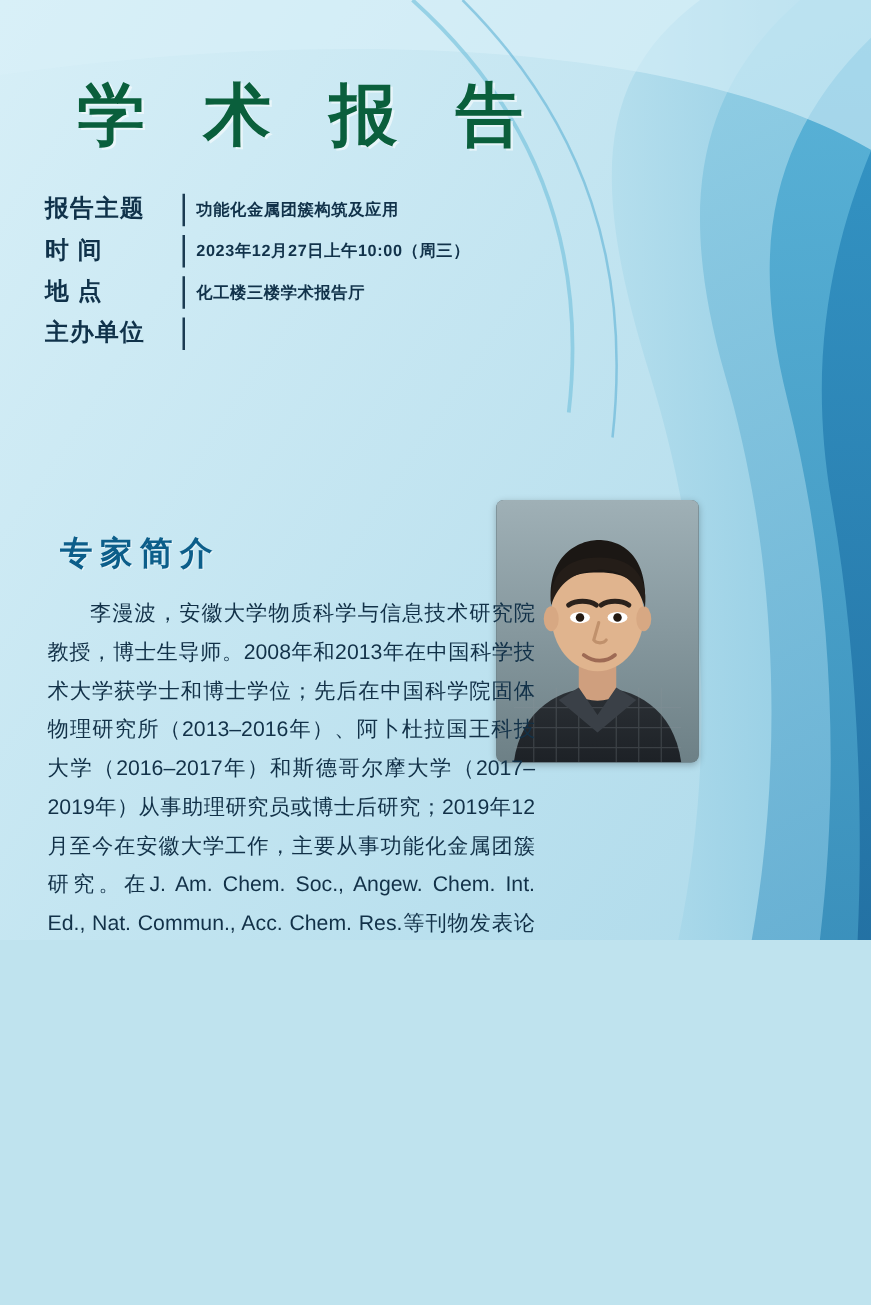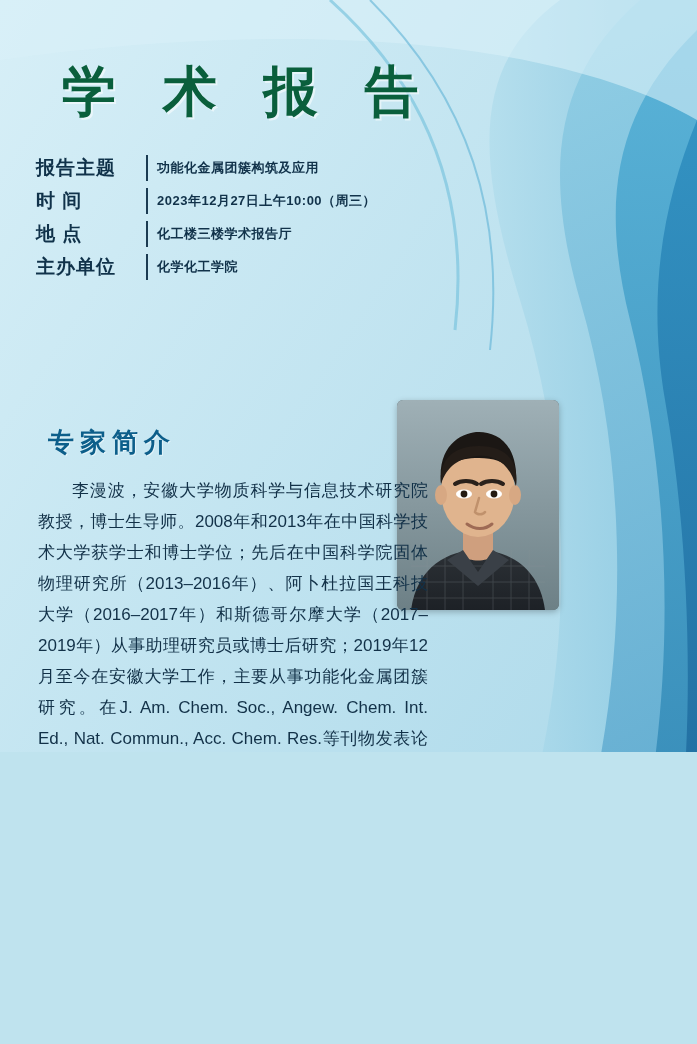--- a/index.html
+++ b/index.html
@@ -192,21 +192,20 @@
 
       <div class="info-row">
         <div class="info-label spread">地 点</div>
         <div class="info-sep"></div>
         <div class="info-value">化工楼三楼学术报告厅</div>
       </div>
 
       <div class="info-row">
         <div class="info-label spread">主办单位</div>
         <div class="info-sep"></div>
-        <div class="info-value">化学化工学院</div>
       </div>
 
       <div class="info-row cont">
         <div class="info-label spread"></div>
         <div class="info-sep"></div>
       </div>
 
     </div>
 
     <div class="bio-heading">专家简介</div>

